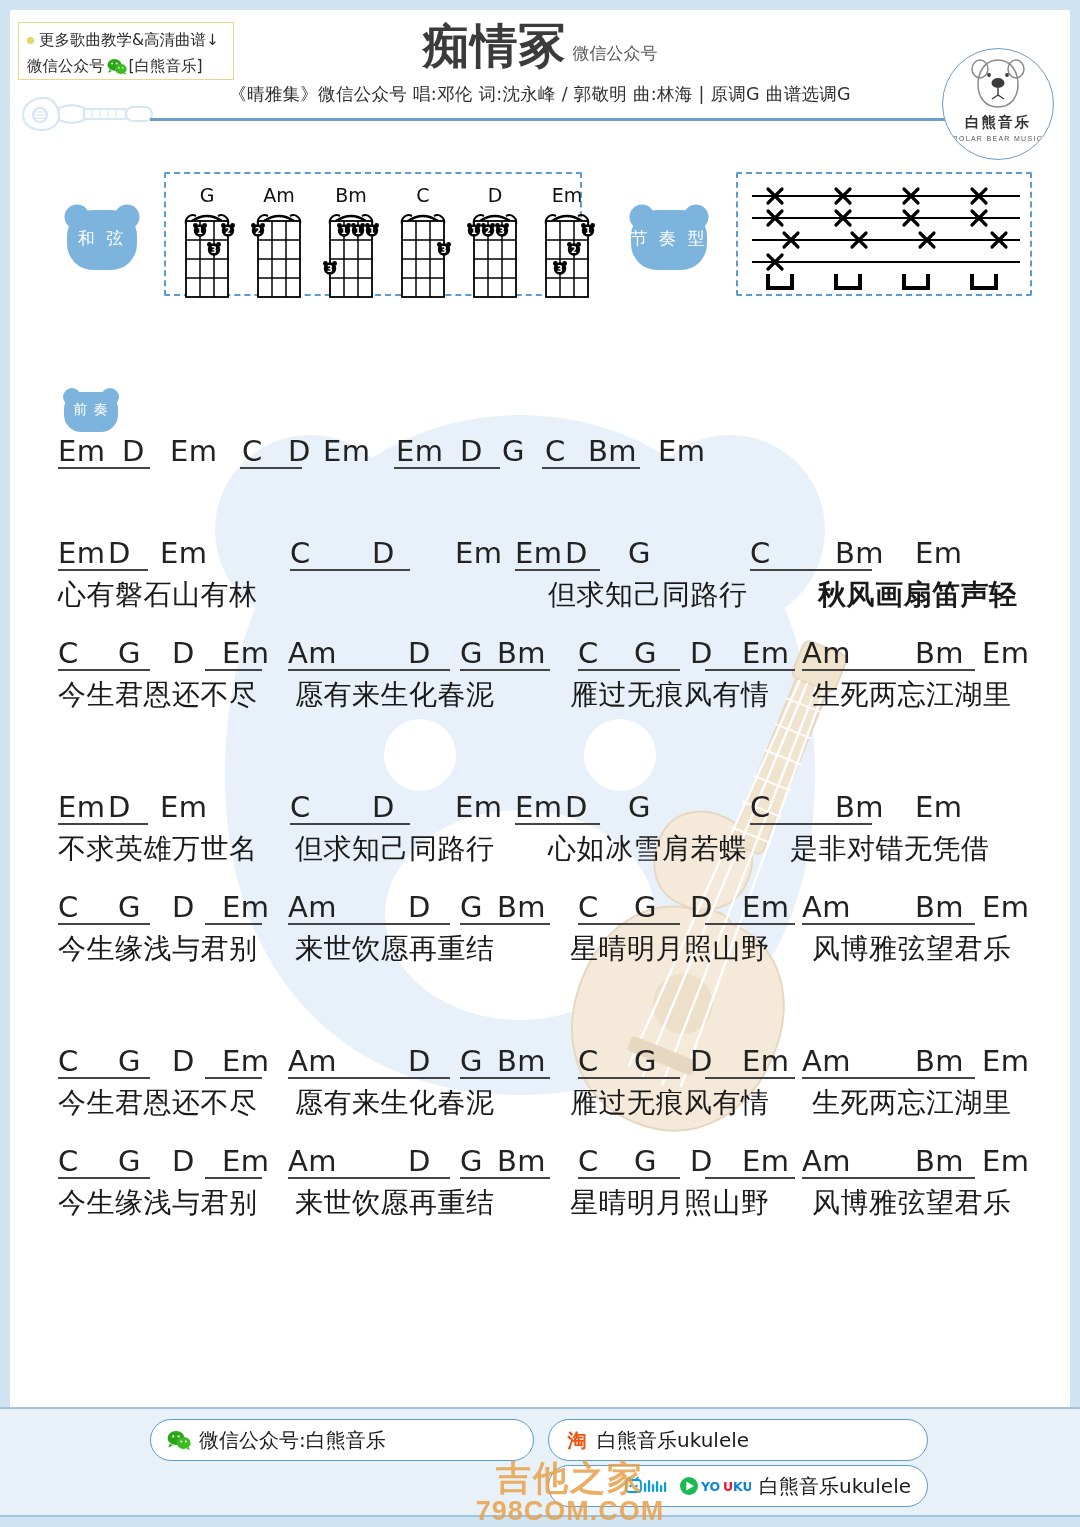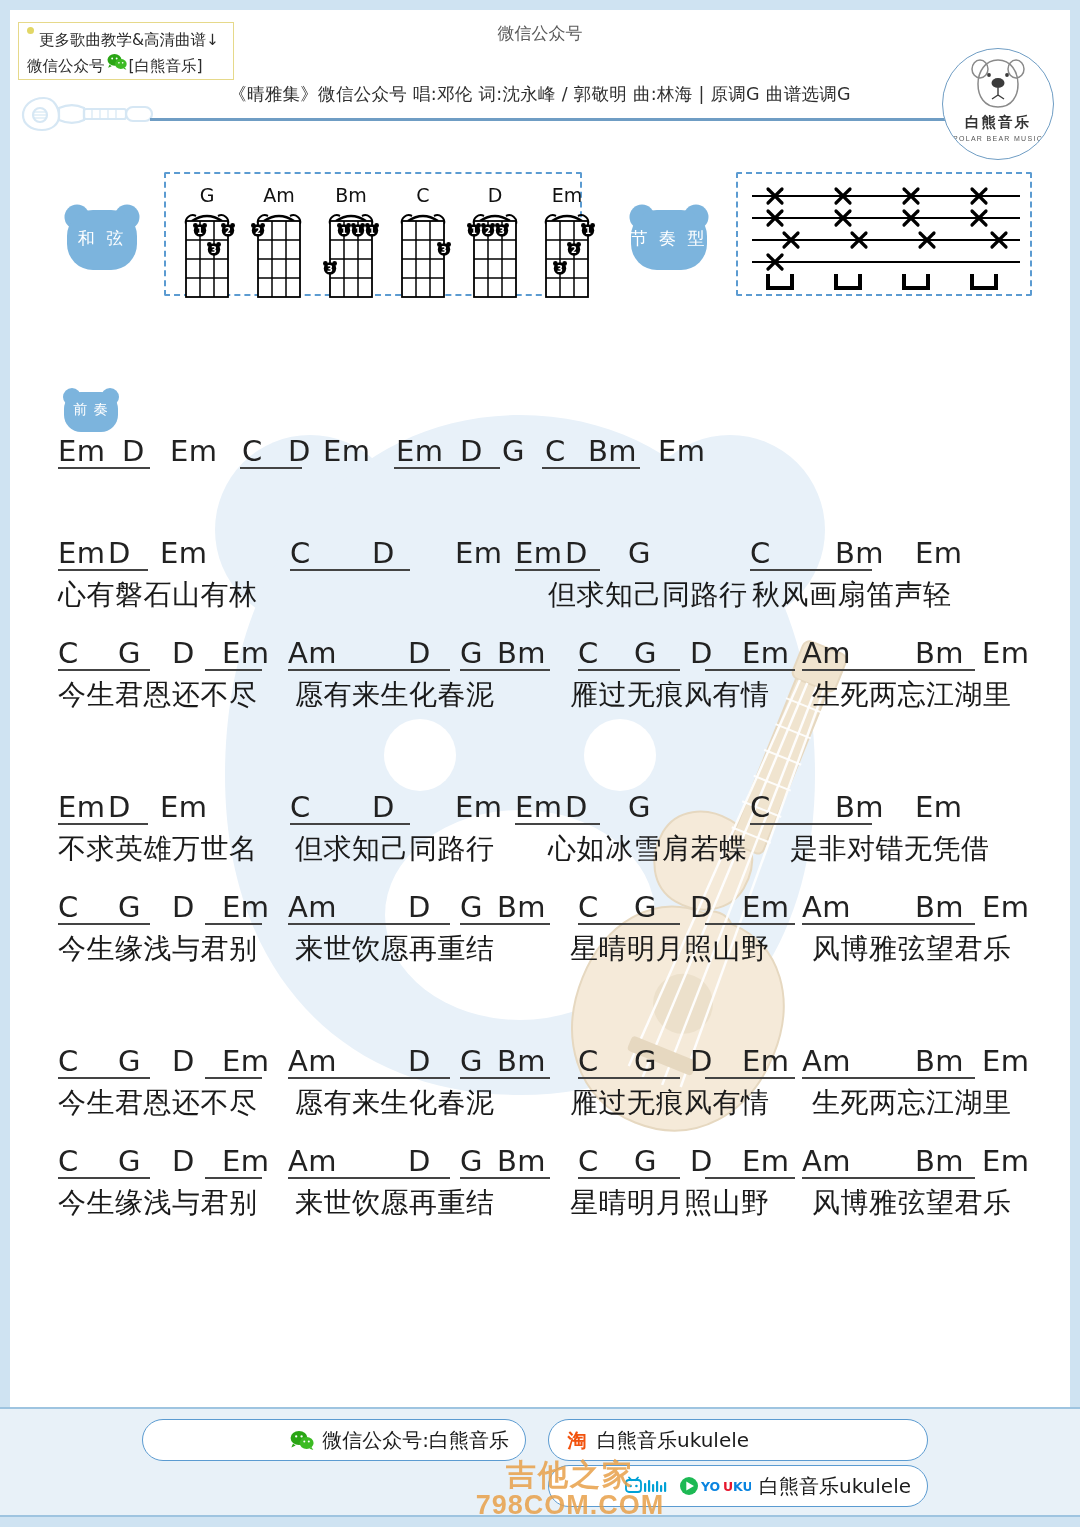--- a/index.html
+++ b/index.html
@@ -32,21 +32,21 @@
     position: absolute; left: 18px; top: 22px;
     width: 216px; height: 58px;
     border: 1.6px solid #e6d98a;
     background: #ffffff;
     padding: 4px 6px 0 8px;
     line-height: 26px;
     font-size: 15.5px; color: #2b2b2b;
     font-family: "DejaVu Sans", sans-serif;
     white-space: nowrap;
   }
-  .notice-line { display:flex; align-items:flex-start; gap:2px; }
+  .notice-line { display:flex; align-items:center; gap:2px; }
   .dot-y { width:7px; height:7px; border-radius:50%; background:#e2d766; display:inline-block; margin-right:3px; }
 
   .title-main {
     position: absolute; left: 0; top: 22px; width: 1080px;
     text-align: center;
   }
   .title-main .t-row { display:inline-flex; align-items:flex-end; gap: 6px; }
   .t-big {
     font-size: 47px; font-weight: bold; color: #3b3b3b;
     letter-spacing: 1px; line-height: 1;
@@ -127,21 +127,21 @@
     padding: 0 16px; height:42px;
     font-size:20px; color:#1b1b1b; white-space:nowrap;
     font-family:"DejaVu Sans", sans-serif;
   }
   .ico { display:inline-flex; align-items:center; justify-content:center; flex:none; }
 
   .wm-text {
     position:absolute; left:430px; top:1455px; width:280px;
     text-align:center; pointer-events:none;
   }
-  .wm-text .w1 { font-size:30px; font-weight:bold; color:#e8a04a; opacity:.85; letter-spacing:2px; font-family:"DejaVu Sans",sans-serif;}
+  .wm-text .w1 { font-size:35px; font-weight:bold; color:#e8a04a; opacity:.85; letter-spacing:2px; font-family:"DejaVu Sans",sans-serif;}
   .wm-text .w2 { font-size:27px; font-weight:bold; color:#e8a04a; opacity:.85; letter-spacing:1px; margin-top:-6px;}
 </style>
 </head>
 <body>
 
 <div id="page">
 
   <div class="edge edge-top"></div>
   <div class="edge edge-bottom"></div>
   <div class="edge edge-left"></div>
@@ -201,20 +201,21 @@
           <circle cx="11.6" cy="6.4" r="1.15" fill="#fff"></circle>
         <circle cx="14.3" cy="11.6" r="1" fill="#fff"></circle>
           <circle cx="18.8" cy="11.6" r="1" fill="#fff"></circle>
       </svg>
       <span>[白熊音乐]</span>
     </div>
   </div>
 
   <div class="title-main">
     <div class="t-row">
+      <span class="t-big">痴情冢</span>
       <span class="t-sub">微信公众号</span>
     </div>
   </div>
 
   <div class="credits">《晴雅集》微信公众号  唱:邓伦  词:沈永峰 / 郭敬明  曲:林海  |  原调G  曲谱选调G</div>
 
   <svg class="hdr-uke" viewBox="0 0 170 50">
     <g fill="none" stroke="#d6e7f4" stroke-width="2.2">
       <path d="M30 10 C16 10 9 19 9 27 C9 36 17 42 28 42 C38 42 45 36 45 28 C45 20 40 10 30 10 Z"></path>
       <path d="M45 20 C54 16 62 16 70 20 C70 24 70 28 70 32 C62 36 54 36 45 32 Z"></path>
@@ -499,21 +500,21 @@
     <span class="bb-label" style="font-size:14px; letter-spacing:1px;">前 奏</span>
   </div>
 
   <div id="song-body">
       <div class="section" style="top: 434px;">
         <div class="chordline"><span class="ch" style="left: 58px;">Em</span><span class="ch" style="left: 122px;">D</span><span class="ch" style="left: 170px;">Em</span><span class="ch" style="left: 242px;">C</span><span class="ch" style="left: 288px;">D</span><span class="ch" style="left: 323px;">Em</span><span class="ch" style="left: 396px;">Em</span><span class="ch" style="left: 460px;">D</span><span class="ch" style="left: 502px;">G</span><span class="ch" style="left: 545px;">C</span><span class="ch" style="left: 588px;">Bm</span><span class="ch" style="left: 658px;">Em</span><div class="ul" style="left: 58px; width: 92px; top: 33px;"></div><div class="ul" style="left: 240px; width: 62px; top: 33px;"></div><div class="ul" style="left: 394px; width: 106px; top: 33px;"></div><div class="ul" style="left: 542px; width: 98px; top: 33px;"></div></div>
       </div>
       <div class="section" style="top: 536px;">
         <div style="margin-bottom: 16px;">
           <div class="chordline"><span class="ch" style="left: 58px;">Em</span><span class="ch" style="left: 108px;">D</span><span class="ch" style="left: 160px;">Em</span><span class="ch" style="left: 290px;">C</span><span class="ch" style="left: 372px;">D</span><span class="ch" style="left: 455px;">Em</span><span class="ch" style="left: 515px;">Em</span><span class="ch" style="left: 565px;">D</span><span class="ch" style="left: 628px;">G</span><span class="ch" style="left: 750px;">C</span><span class="ch" style="left: 835px;">Bm</span><span class="ch" style="left: 915px;">Em</span><div class="ul" style="left: 58px; width: 90px; top: 33px;"></div><div class="ul" style="left: 290px; width: 120px; top: 33px;"></div><div class="ul" style="left: 515px; width: 85px; top: 33px;"></div><div class="ul" style="left: 750px; width: 122px; top: 33px;"></div></div>
-          <div class="lyricline"><span class="ly" style="left: 58px;">心有磐石山有林</span><span class="ly" style="left: 548px;">但求知己同路行</span><span class="ly" style="left: 752px;">秋风画扇笛声轻</span></div>
+          <div class="lyricline"><span class="ly" style="left: 58px;">心有磐石山有林</span><span class="ly" style="left: 548px;">但求知己同路行</span><span class="ly" style="left: 818px; font-weight: bold;">秋风画扇笛声轻</span></div>
         </div>
         <div style="margin-bottom: 0px;">
           <div class="chordline"><span class="ch" style="left: 58px;">C</span><span class="ch" style="left: 118px;">G</span><span class="ch" style="left: 172px;">D</span><span class="ch" style="left: 222px;">Em</span><span class="ch" style="left: 288px;">Am</span><span class="ch" style="left: 408px;">D</span><span class="ch" style="left: 460px;">G</span><span class="ch" style="left: 497px;">Bm</span><span class="ch" style="left: 578px;">C</span><span class="ch" style="left: 634px;">G</span><span class="ch" style="left: 690px;">D</span><span class="ch" style="left: 742px;">Em</span><span class="ch" style="left: 802px;">Am</span><span class="ch" style="left: 915px;">Bm</span><span class="ch" style="left: 982px;">Em</span><div class="ul" style="left: 58px; width: 92px; top: 33px;"></div><div class="ul" style="left: 205px; width: 57px; top: 33px;"></div><div class="ul" style="left: 288px; width: 162px; top: 33px;"></div><div class="ul" style="left: 460px; width: 90px; top: 33px;"></div><div class="ul" style="left: 578px; width: 102px; top: 33px;"></div><div class="ul" style="left: 705px; width: 90px; top: 33px;"></div><div class="ul" style="left: 802px; width: 173px; top: 33px;"></div></div>
           <div class="lyricline"><span class="ly" style="left: 58px;">今生君恩还不尽</span><span class="ly" style="left: 295px;">愿有来生化春泥</span><span class="ly" style="left: 570px;">雁过无痕风有情</span><span class="ly" style="left: 812px;">生死两忘江湖里</span></div>
         </div>
       </div>
       <div class="section" style="top: 790px;">
         <div style="margin-bottom: 16px;">
           <div class="chordline"><span class="ch" style="left: 58px;">Em</span><span class="ch" style="left: 108px;">D</span><span class="ch" style="left: 160px;">Em</span><span class="ch" style="left: 290px;">C</span><span class="ch" style="left: 372px;">D</span><span class="ch" style="left: 455px;">Em</span><span class="ch" style="left: 515px;">Em</span><span class="ch" style="left: 565px;">D</span><span class="ch" style="left: 628px;">G</span><span class="ch" style="left: 750px;">C</span><span class="ch" style="left: 835px;">Bm</span><span class="ch" style="left: 915px;">Em</span><div class="ul" style="left: 58px; width: 90px; top: 33px;"></div><div class="ul" style="left: 290px; width: 120px; top: 33px;"></div><div class="ul" style="left: 515px; width: 85px; top: 33px;"></div><div class="ul" style="left: 750px; width: 122px; top: 33px;"></div></div>
           <div class="lyricline"><span class="ly" style="left: 58px;">不求英雄万世名</span><span class="ly" style="left: 548px;">心如冰雪肩若蝶</span><span class="ly" style="left: 295px;">但求知己同路行</span><span class="ly" style="left: 790px;">是非对错无凭借</span></div>
@@ -532,21 +533,21 @@
           <div class="chordline"><span class="ch" style="left: 58px;">C</span><span class="ch" style="left: 118px;">G</span><span class="ch" style="left: 172px;">D</span><span class="ch" style="left: 222px;">Em</span><span class="ch" style="left: 288px;">Am</span><span class="ch" style="left: 408px;">D</span><span class="ch" style="left: 460px;">G</span><span class="ch" style="left: 497px;">Bm</span><span class="ch" style="left: 578px;">C</span><span class="ch" style="left: 634px;">G</span><span class="ch" style="left: 690px;">D</span><span class="ch" style="left: 742px;">Em</span><span class="ch" style="left: 802px;">Am</span><span class="ch" style="left: 915px;">Bm</span><span class="ch" style="left: 982px;">Em</span><div class="ul" style="left: 58px; width: 92px; top: 33px;"></div><div class="ul" style="left: 205px; width: 57px; top: 33px;"></div><div class="ul" style="left: 288px; width: 162px; top: 33px;"></div><div class="ul" style="left: 460px; width: 90px; top: 33px;"></div><div class="ul" style="left: 578px; width: 102px; top: 33px;"></div><div class="ul" style="left: 705px; width: 90px; top: 33px;"></div><div class="ul" style="left: 802px; width: 173px; top: 33px;"></div></div>
           <div class="lyricline"><span class="ly" style="left: 58px;">今生缘浅与君别</span><span class="ly" style="left: 295px;">来世饮愿再重结</span><span class="ly" style="left: 570px;">星晴明月照山野</span><span class="ly" style="left: 812px;">风博雅弦望君乐</span></div>
         </div>
       </div>
     </div>
 
   <div class="footer-zone">
     <div class="foot-rule" style="top:0;"></div>
     <div class="foot-rule" style="bottom:0;"></div>
 
-    <div class="pill" style="left:142px; top:12px; width:384px;justify-content:flex-end;">
+    <div class="pill" style="left:150px; top:12px; width:384px;">
       <svg class="ico" width="24" height="20" viewBox="0 0 24 20">
         <ellipse cx="9" cy="8" rx="8.4" ry="7" fill="#2aa515"></ellipse>
         <path d="M3 13.5 L1.4 17.6 L5.6 15.6 Z" fill="#2aa515"></path>
         <ellipse cx="16.6" cy="13" rx="7" ry="6" fill="#3cbb23"></ellipse>
         <path d="M21.4 17.1 L23.3 20 L19.6 18.7 Z" fill="#3cbb23"></path>
         <circle cx="6.2" cy="6.4" r="1.15" fill="#fff"></circle>
           <circle cx="11.6" cy="6.4" r="1.15" fill="#fff"></circle>
         <circle cx="14.3" cy="11.6" r="1" fill="#fff"></circle>
           <circle cx="18.8" cy="11.6" r="1" fill="#fff"></circle>
       </svg>

